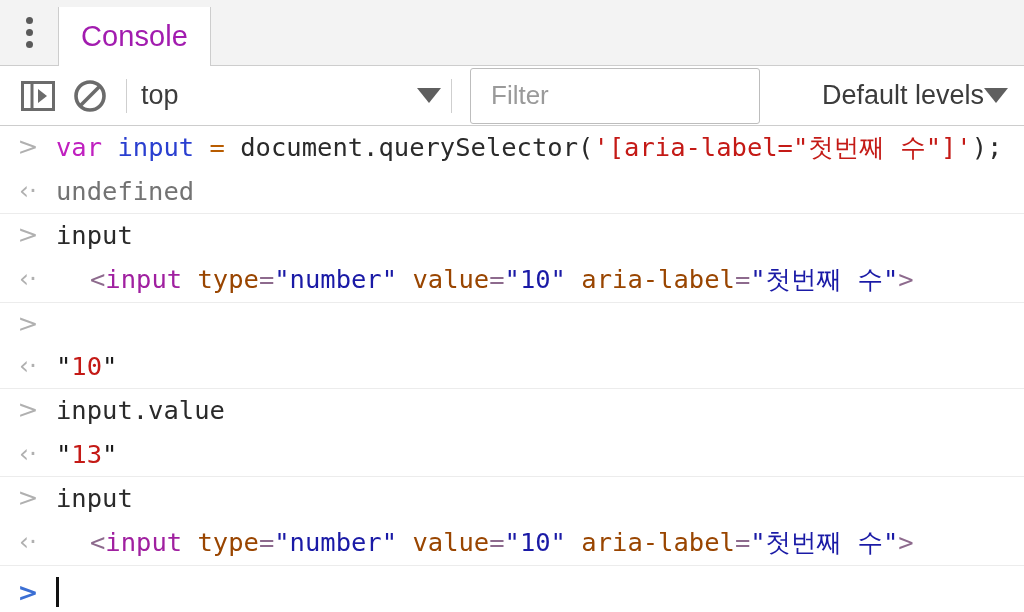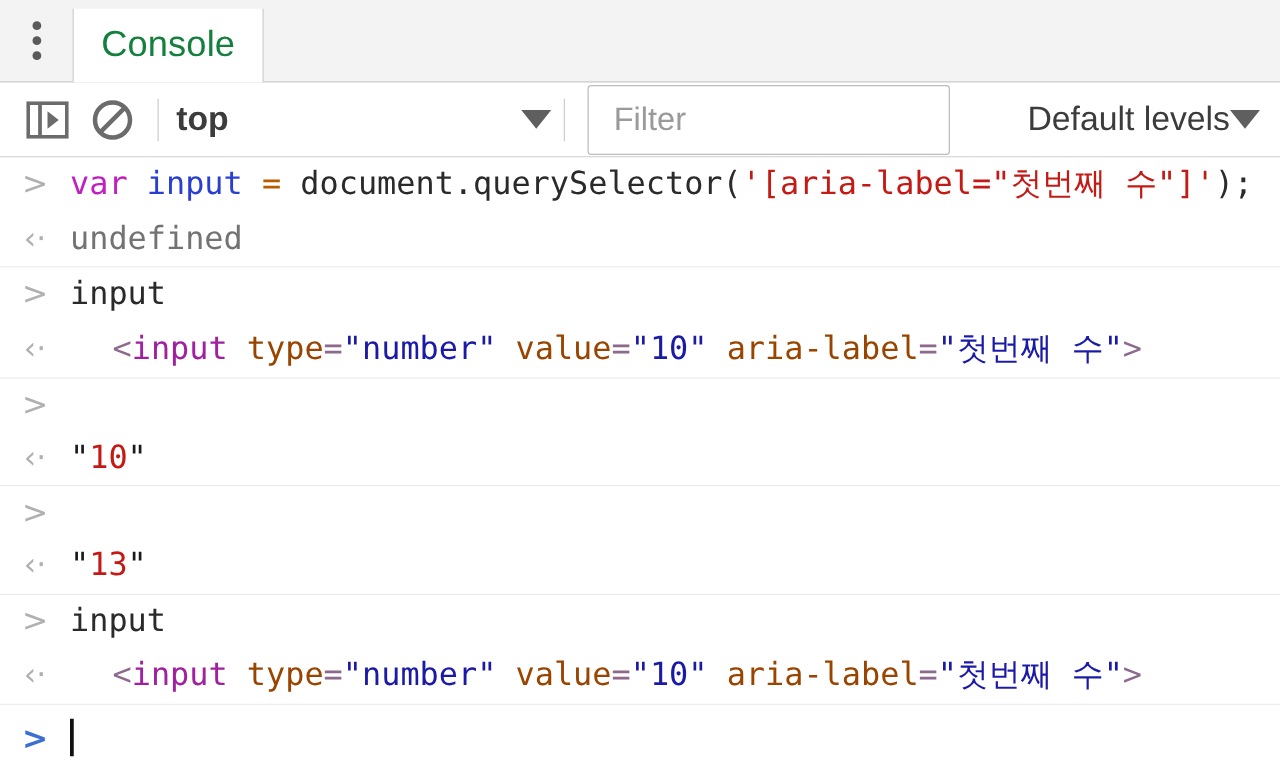--- a/index.html
+++ b/index.html
@@ -42,21 +42,21 @@
     background: #5a5a5a;
   }
   .tab {
     display: flex;
     align-items: center;
     padding: 0 22px;
     background: #ffffff;
     border-left: 1px solid #cdcdcd;
     border-right: 1px solid #cdcdcd;
     font-size: 29px;
-    color: #15803d;
+    color: #a21caf;
     margin-top: 7px;
     margin-bottom: -1px;
     cursor: pointer;
     letter-spacing: 0.1px;
   }
 
   
   .toolbar {
     height: 60px;
     background: #ffffff;
@@ -86,21 +86,20 @@
     display: flex;
     align-items: center;
     flex: none;
     width: 300px;
     cursor: pointer;
   }
   .ctx-label {
     font-size: 27px;
     color: #3c3c3c;
     flex: 1;
-    font-weight: bold;
   }
   .caret {
     width: 0;
     height: 0;
     border-left: 12px solid transparent;
     border-right: 12px solid transparent;
     border-top: 15px solid #5f5f5f;
     flex: none;
   }
   .filter-box {
@@ -289,20 +288,21 @@
       </div>
       <div class="content"><span class="t-quote">"</span><span class="t-strval">10</span><span class="t-quote">"</span></div>
     </div>
   </div>
 
   <div class="group">
     <div class="row">
       <div class="gutter">
         <span class="chev-in">&gt;</span>
       </div>
+      <div class="content"><span class="t-plain">input.value</span></div>
     </div>
     <div class="row">
       <div class="gutter">
         <span class="chev-out">‹·</span>
       </div>
       <div class="content"><span class="t-quote">"</span><span class="t-strval">13</span><span class="t-quote">"</span></div>
     </div>
   </div>
 
   <div class="group">

